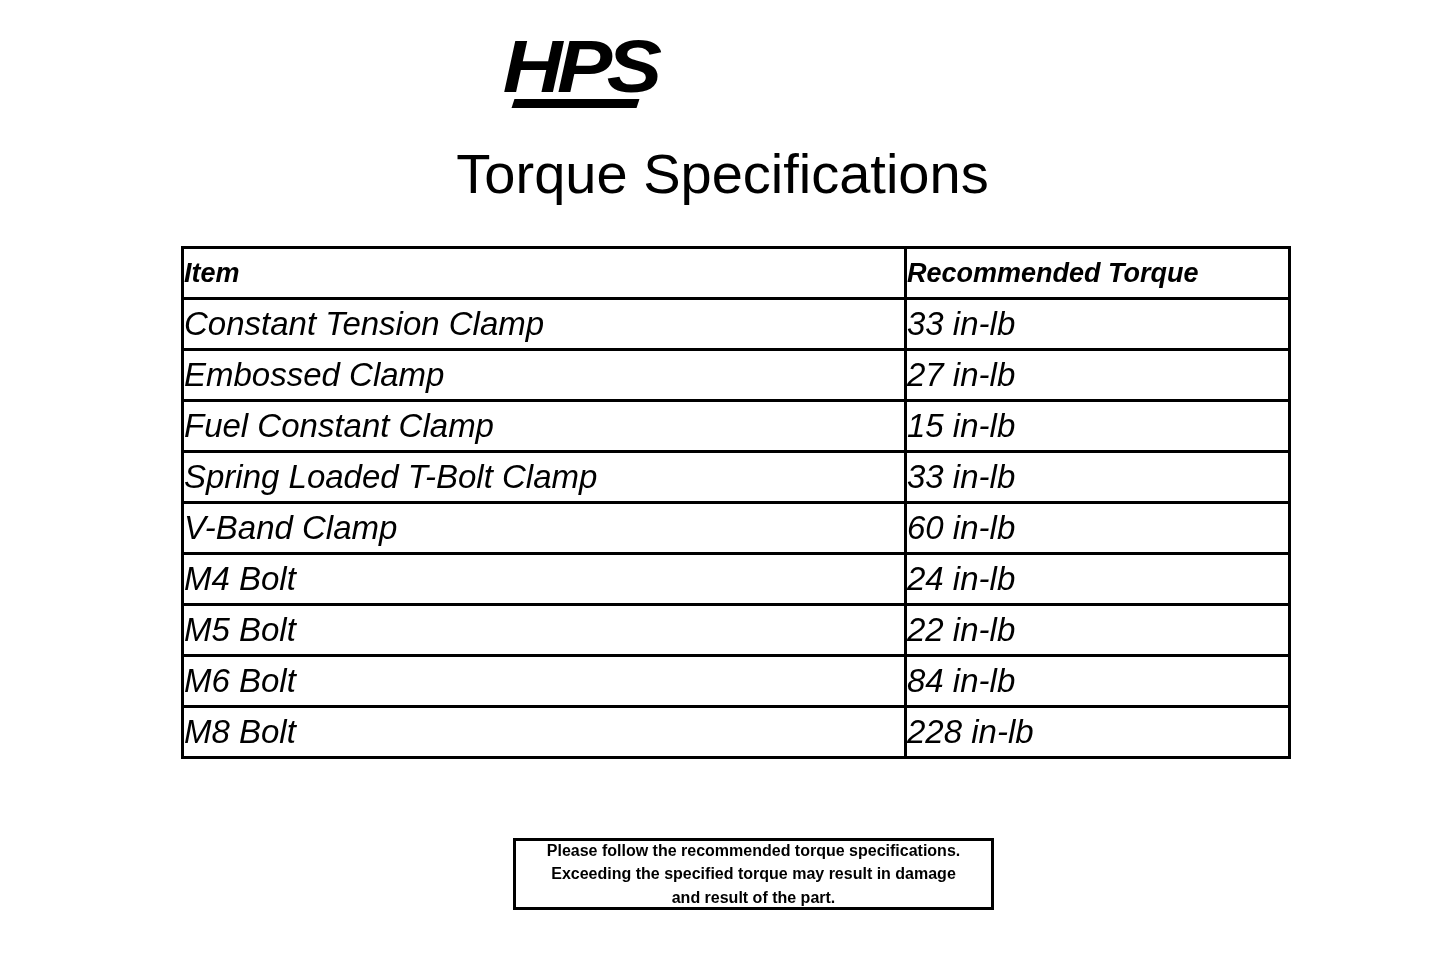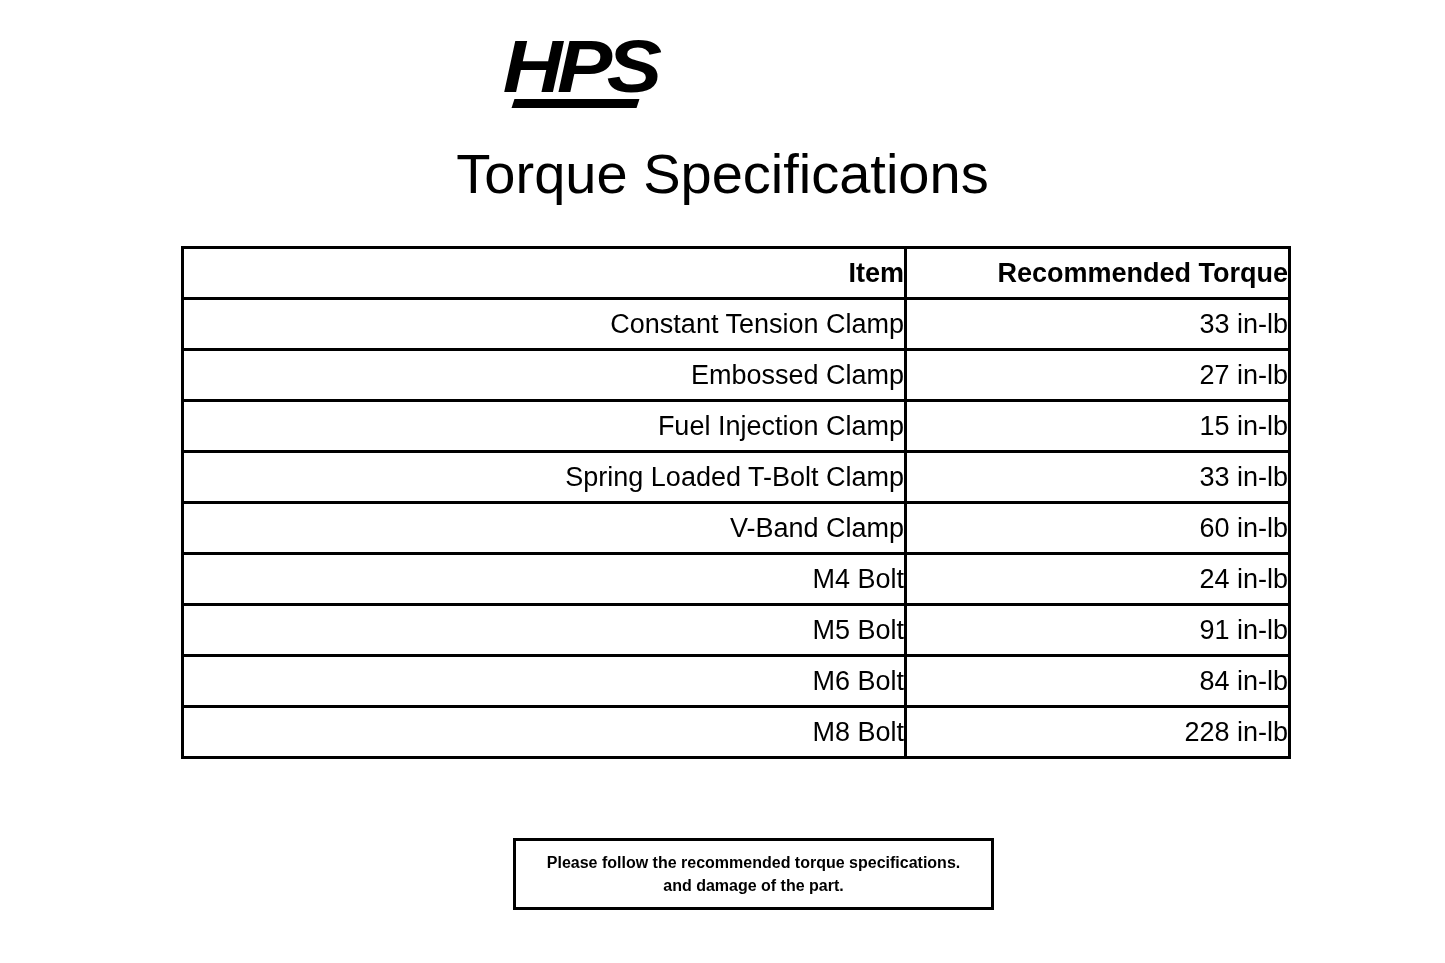--- a/index.html
+++ b/index.html
@@ -70,33 +70,34 @@
     left: 181px;
     top: 246px;
     width: 1107px;
     border-collapse: collapse;
     table-layout: fixed;
   }
   .spec-table td, .spec-table th {
     border: 3px solid #000000;
     padding: 0;
     vertical-align: middle;
-    text-align: right;
+    text-align: left;
+    font-style: italic;
   }
   .col-item   { width: 723px; }
   .col-torque { width: 384px; }
 
   .spec-table th {
     height: 48px;
     font-size: 27px;
     font-weight: bold;
   }
   .spec-table tbody td {
     height: 48px;
-    font-size: 27px;
+    font-size: 33px;
     font-weight: normal;
   }
   .cell-item {
     padding-left: 22px;
     padding-bottom: 4px;
   }
   .cell-torque {
     padding-left: 22px;
     padding-top: 4px;
   }
@@ -151,46 +152,47 @@
   <tbody>
     <tr>
       <td class="cell-item">Constant Tension Clamp</td>
       <td class="cell-torque">33 in-lb</td>
     </tr>
     <tr>
       <td class="cell-item">Embossed Clamp</td>
       <td class="cell-torque">27 in-lb</td>
     </tr>
     <tr>
-      <td class="cell-item">Fuel Injection Clamp</td>
+      <td class="cell-item">Fuel Constant Clamp</td>
       <td class="cell-torque">15 in-lb</td>
     </tr>
     <tr>
       <td class="cell-item">Spring Loaded T-Bolt Clamp</td>
       <td class="cell-torque">33 in-lb</td>
     </tr>
     <tr>
       <td class="cell-item">V-Band Clamp</td>
       <td class="cell-torque">60 in-lb</td>
     </tr>
     <tr>
       <td class="cell-item">M4 Bolt</td>
       <td class="cell-torque">24 in-lb</td>
     </tr>
     <tr>
       <td class="cell-item">M5 Bolt</td>
-      <td class="cell-torque">91 in-lb</td>
+      <td class="cell-torque">22 in-lb</td>
     </tr>
     <tr>
       <td class="cell-item">M6 Bolt</td>
       <td class="cell-torque">84 in-lb</td>
     </tr>
     <tr>
       <td class="cell-item">M8 Bolt</td>
       <td class="cell-torque">228 in-lb</td>
     </tr>
   </tbody>
 </table>
 
 <div class="note-box">
   <div class="note-line">Please follow the recommended torque specifications.</div>
-  <div class="note-line">and damage of the part.</div>
+  <div class="note-line">Exceeding the specified torque may result in damage</div>
+  <div class="note-line">and result of the part.</div>
 </div>
 
 </body></html>

